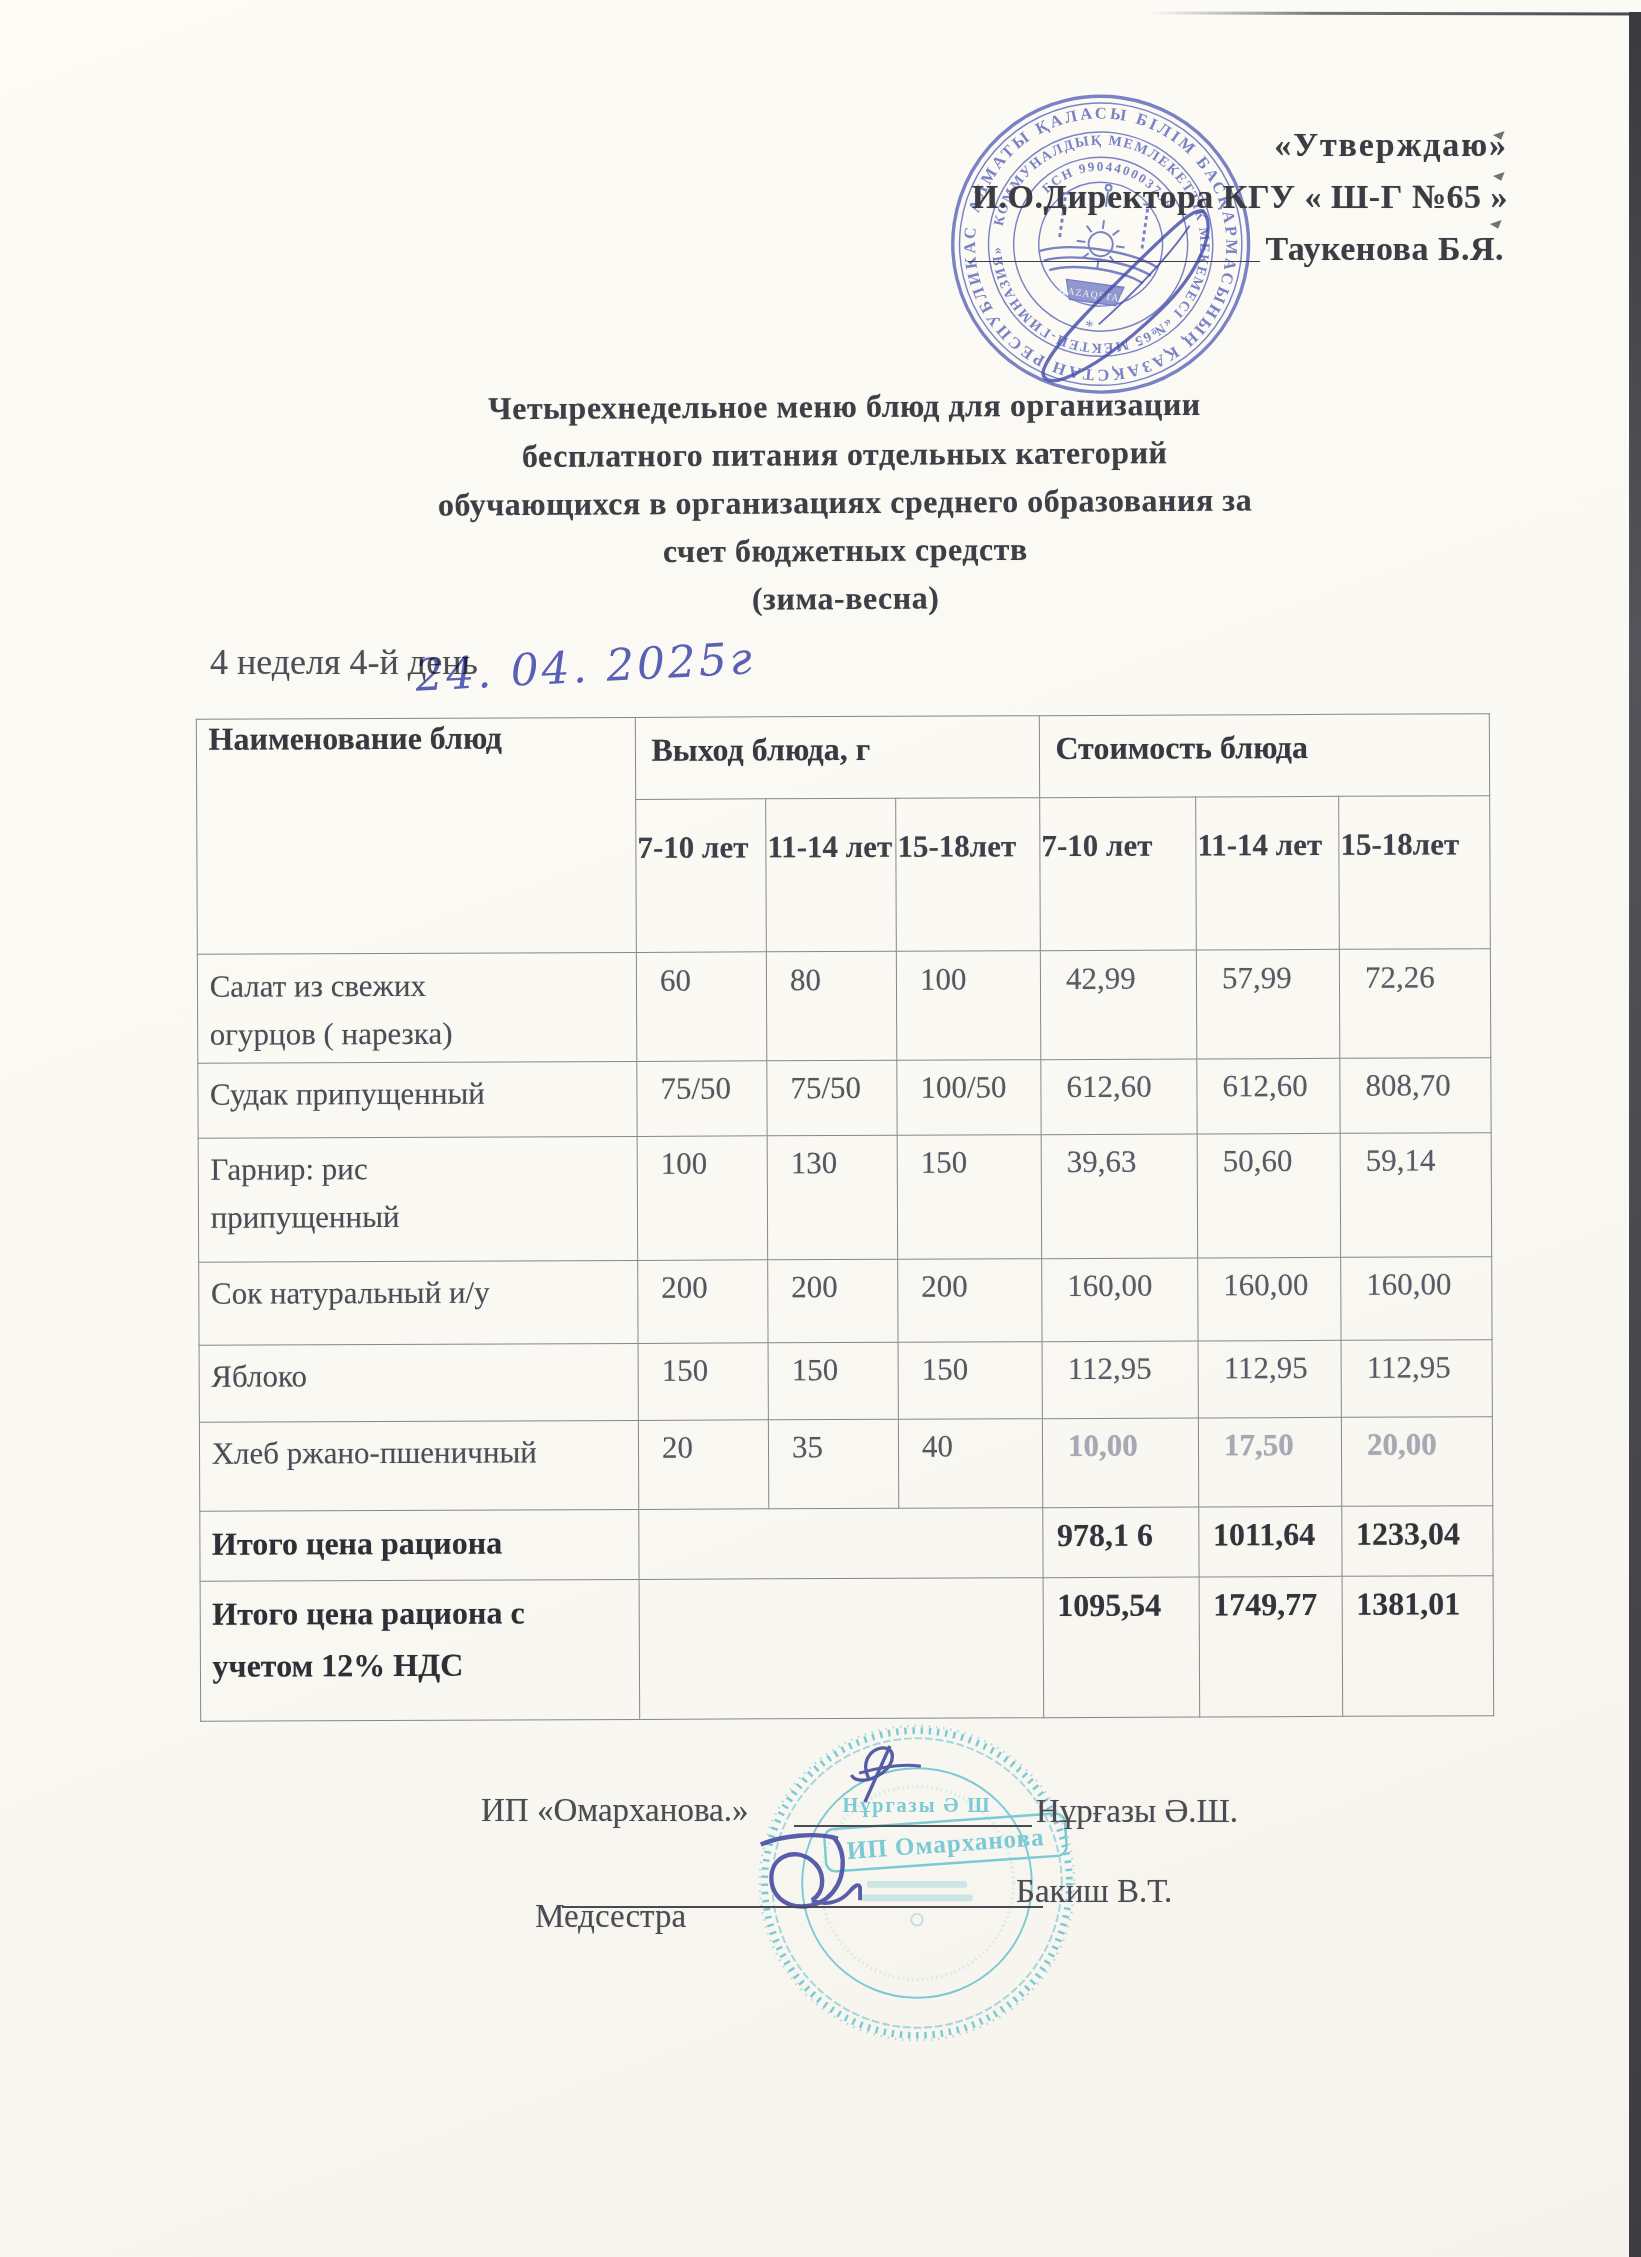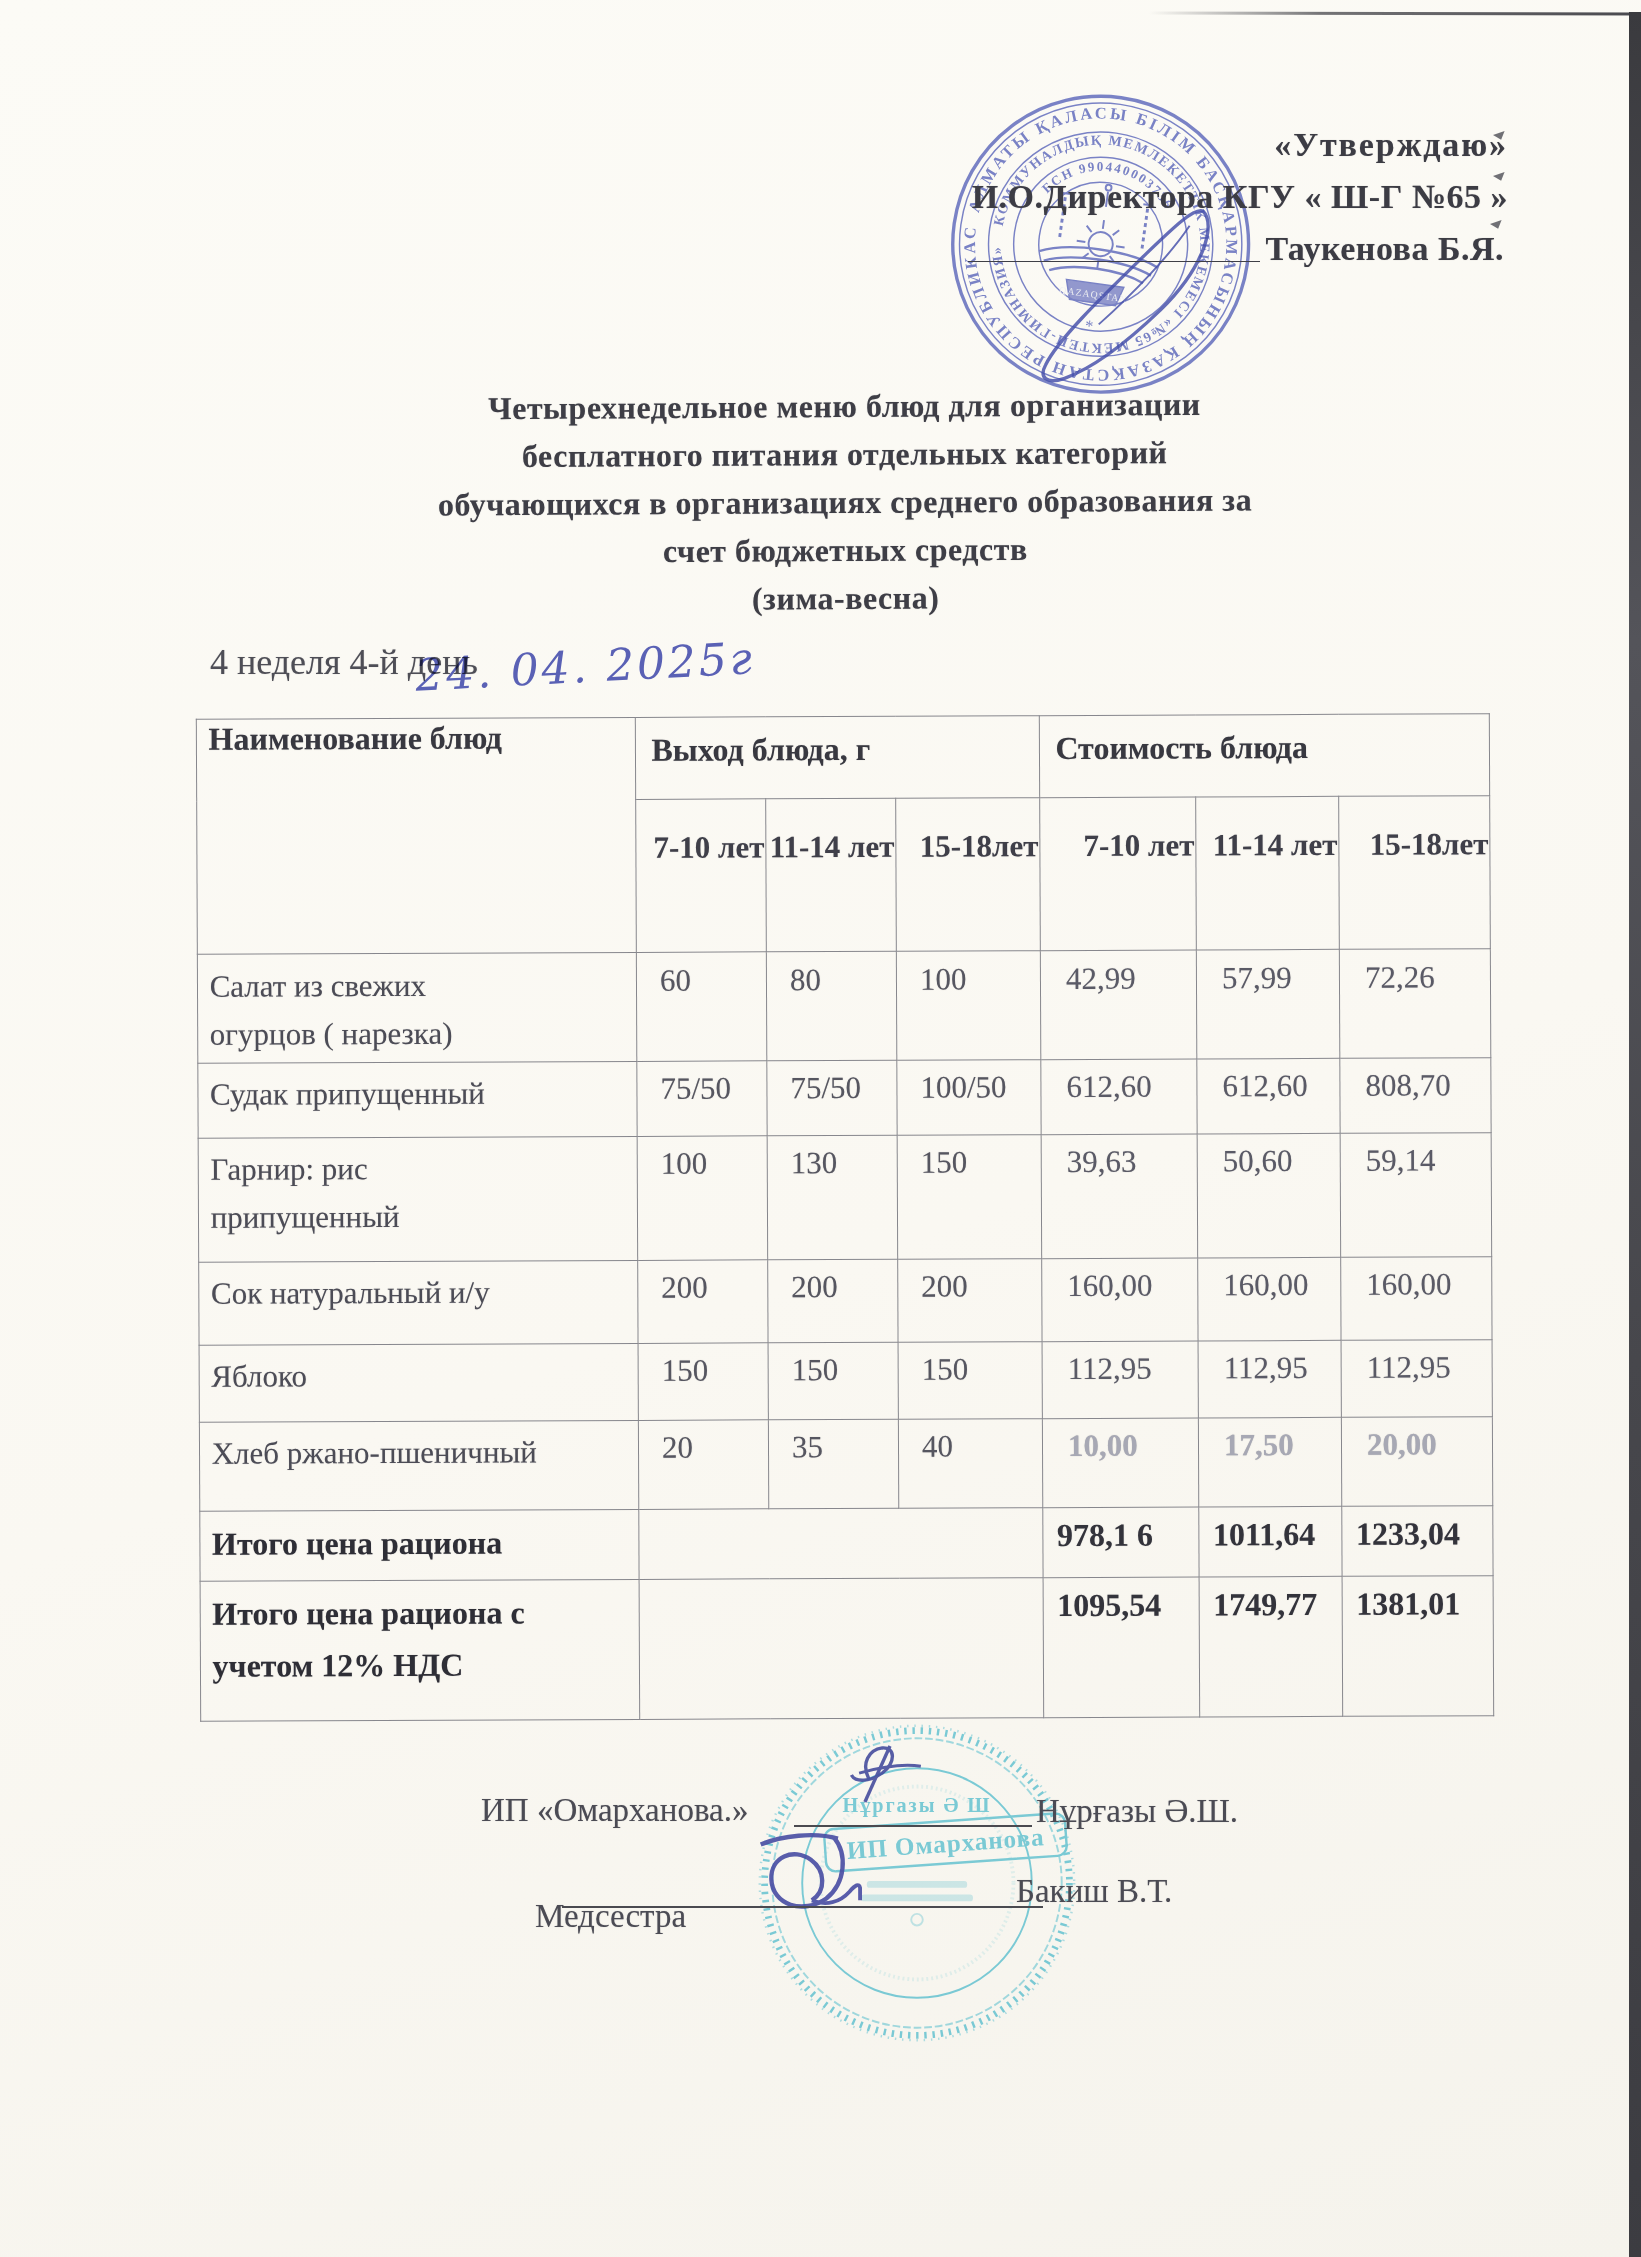--- a/index.html
+++ b/index.html
@@ -35,21 +35,21 @@
   .hand-date{position:absolute;left:415px;top:641px;font-size:44px;font-style:italic;
     color:#4d55b8;letter-spacing:2.9px;transform:rotate(-3deg);
     font-family:"DejaVu Serif", serif;opacity:.92;mix-blend-mode:multiply;}
 
   
   table.menu{position:absolute;left:198px;top:716px;width:1294px;border-collapse:collapse;
     table-layout:fixed;transform:rotate(-0.25deg);font-size:31px;color:#53535d;}
   table.menu td{border:1.9px solid #87878d;vertical-align:top;overflow:hidden;}
   td.nameh{font-weight:bold;color:#383840;vertical-align:middle;padding-left:11.6px;font-size:32px;}
   td.grouph{font-weight:bold;color:#383840;padding:13.5px 0 0 15.4px;font-size:32px;}
-  td.age{font-weight:bold;color:#3f3f49;text-align:right;padding-top:15.4px;line-height:2.15;font-size:31px;}
+  td.age{font-weight:bold;color:#3f3f49;text-align:left;padding-top:15.4px;line-height:2.15;font-size:31px;}
   td.name{padding:7.7px 97px 3.9px 11.6px;line-height:1.55;color:#4c4c56;}
   td.val{padding:9.7px 3.9px 3.9px 23px;color:#565660;}
   td.cost{padding:9.7px 3.9px 3.9px 25px;color:#5a5a66;}
   tr.faded-cost td.cost{color:#a7a8b4;font-weight:bold;}
   td.total-name{font-weight:bold;color:#2e2e36;padding:7.7px 77px 3.9px 11.6px;line-height:1.6;font-size:32px;}
   td.total-val{font-weight:bold;color:#33333b;padding:9.7px 3.9px 3.9px 13.5px;font-size:32px;}
   tr.hr1{height:82px;} tr.hr2{height:153px;}
   tr.r1{height:100px;} tr.r2{height:75px;} tr.r3{height:124px;}
   tr.r4{height:83px;} tr.r5{height:77px;} tr.r6{height:89px;}
   tr.t1{height:70px;} tr.t2{height:140px;}

